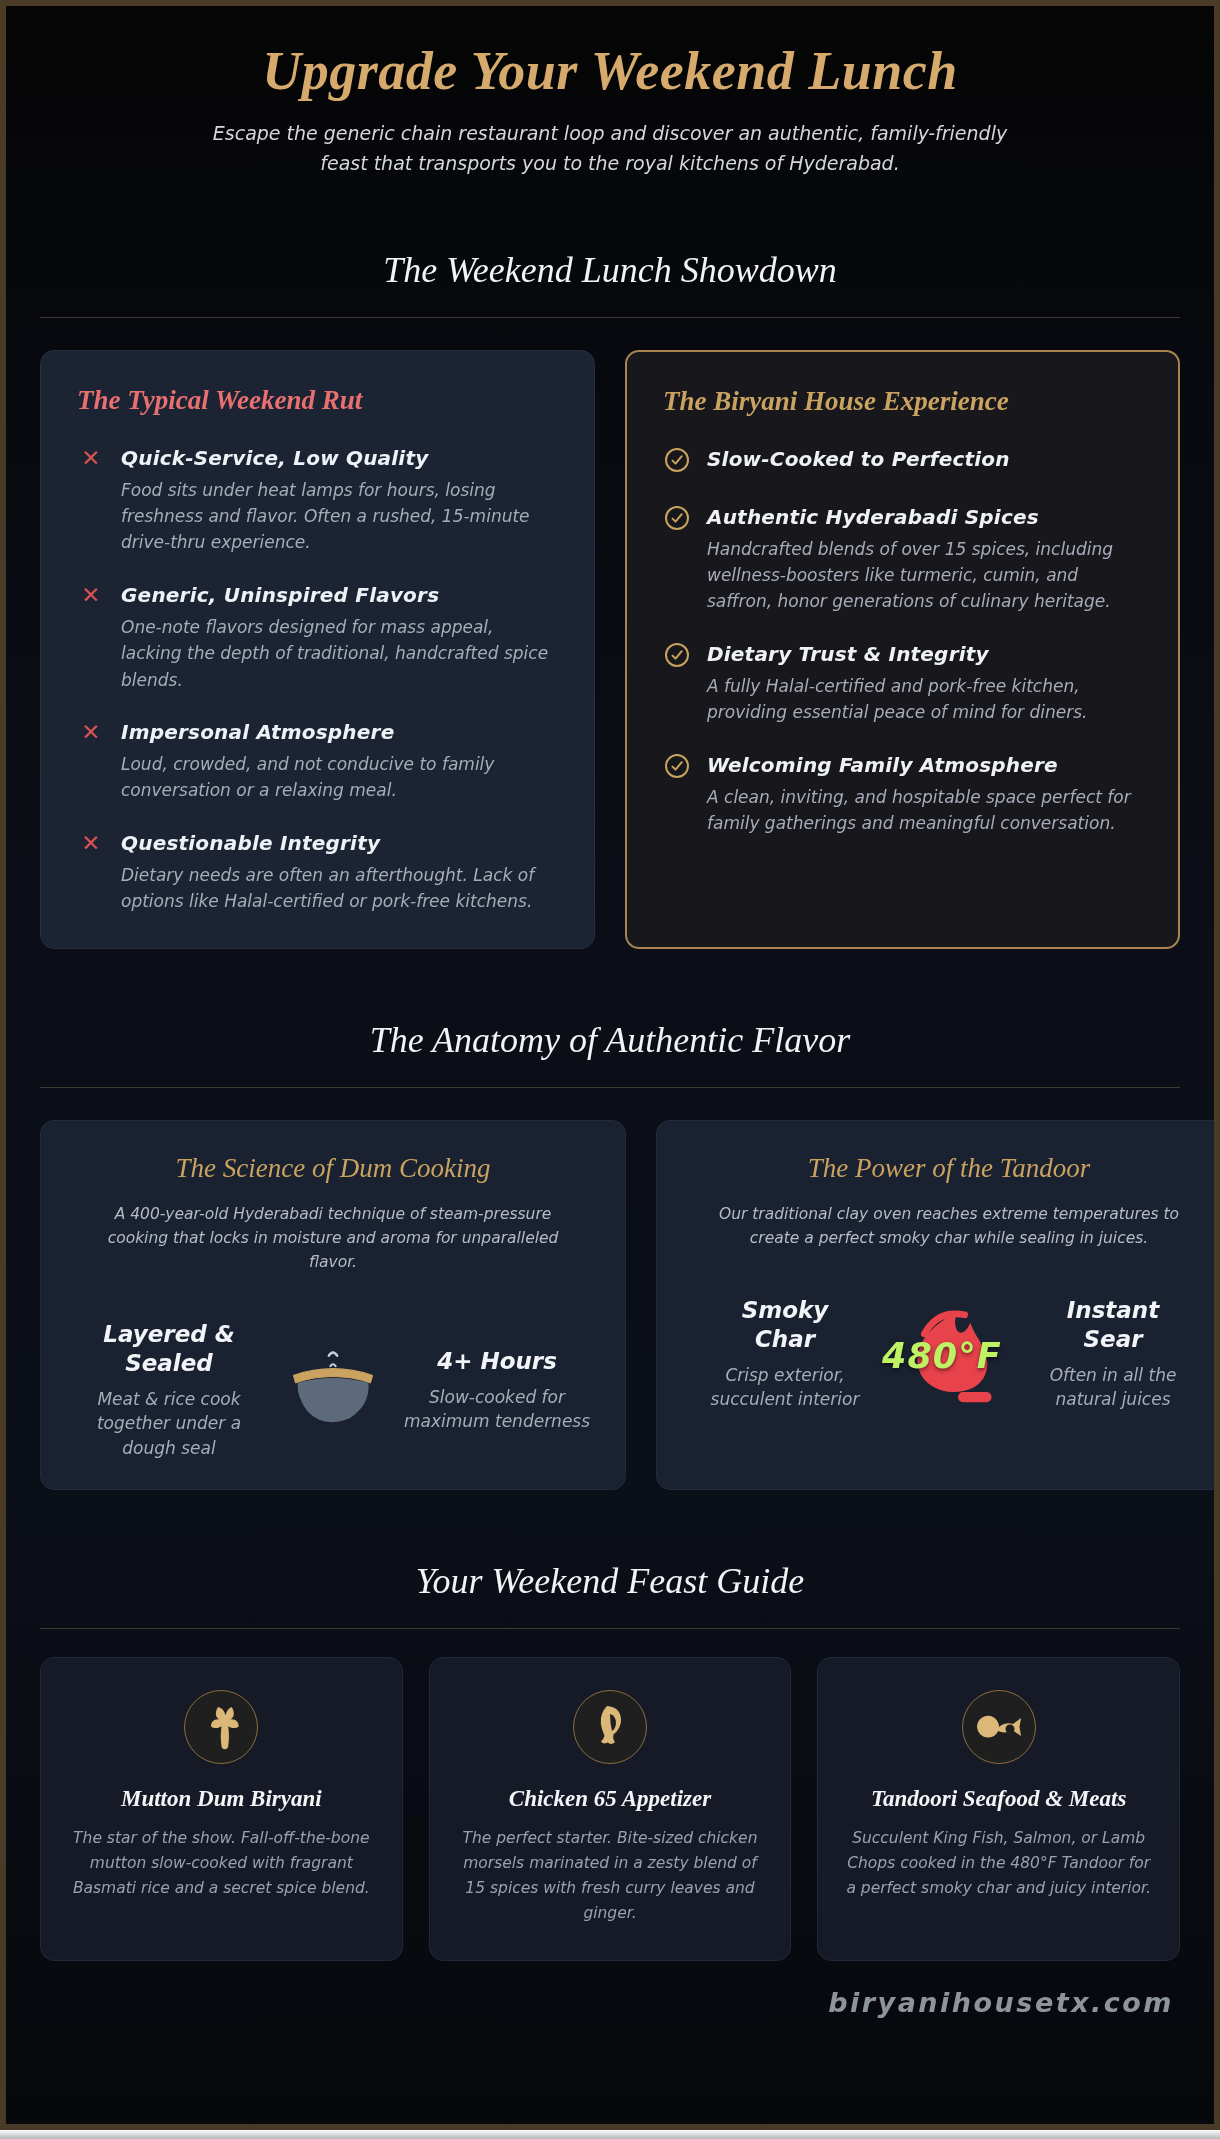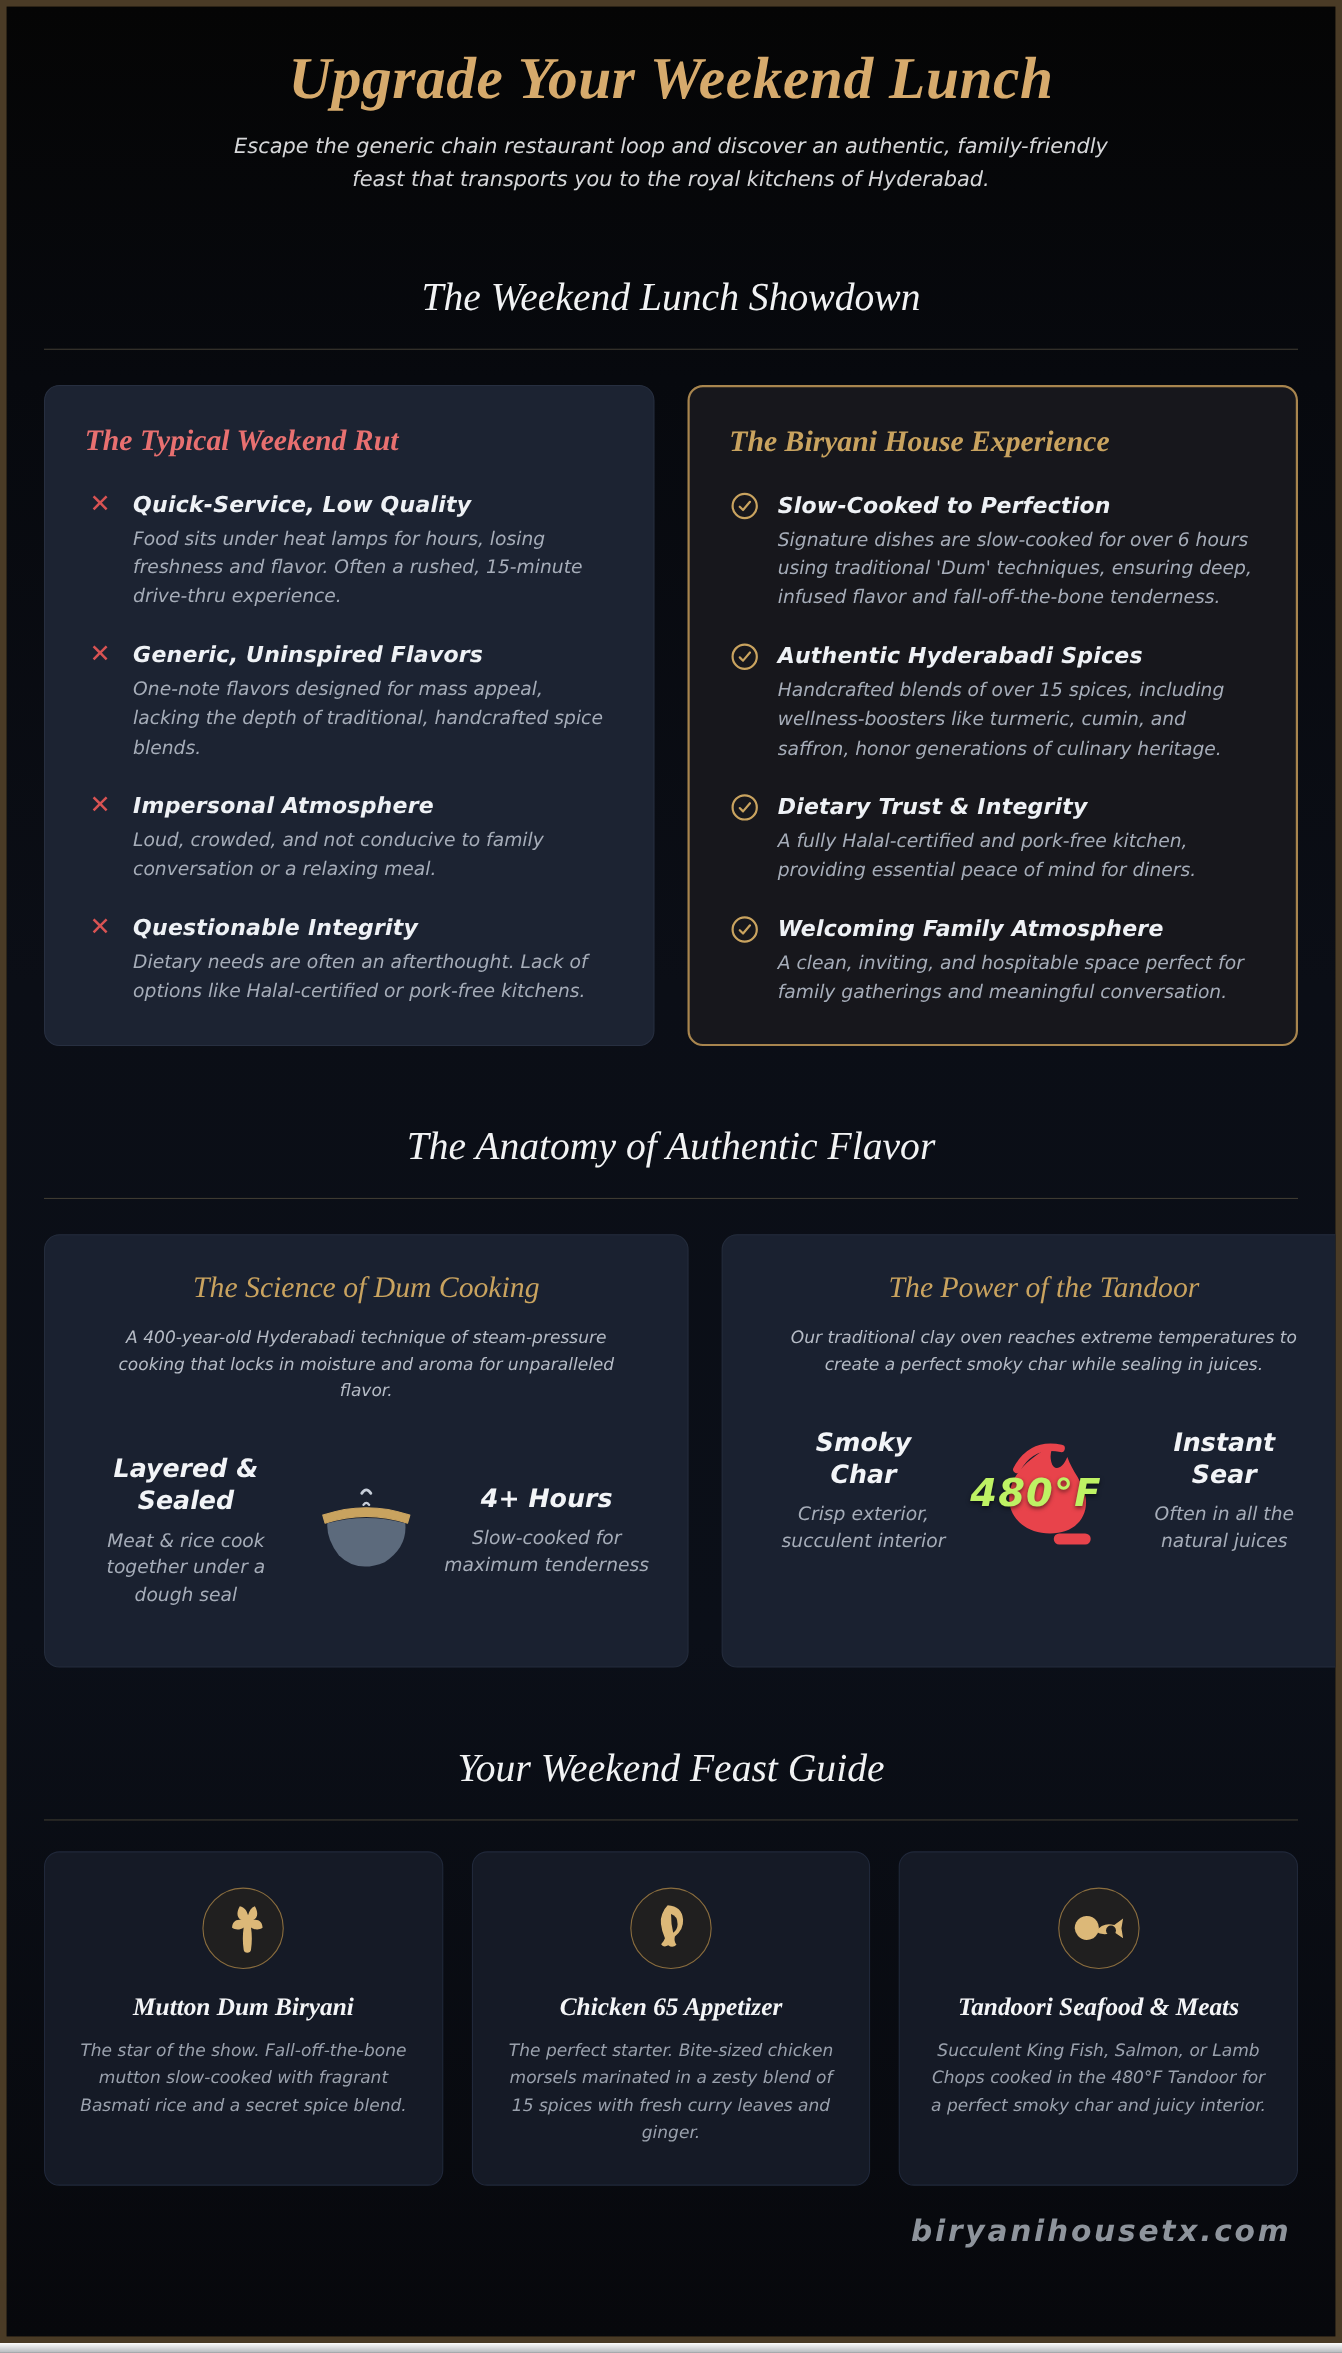--- a/index.html
+++ b/index.html
@@ -56,21 +56,21 @@
 
   .item { display:flex; gap:16px; margin-bottom:27px; }
   .item:last-child { margin-bottom:0; }
   .item-icon-col { flex:0 0 28px; text-align:center; }
   .x-glyph { color:#d95353; font-size:23px; font-weight:700; line-height:1.1; display:inline-block; }
   .item-title { font-size:20px; font-weight:700; color:#eef1f5; margin-bottom:7px; letter-spacing:.2px; }
   .item-body { font-size:17px; color:#a6adb9; line-height:1.55; }
 
   .acard {
     background:#1a2130; border:1px solid #242c3c; border-radius:14px;
-    padding:32px 28px 52px;
+    padding:32px 28px 28px;
   }
   .acard-title {
     text-align:center; font-family:"Liberation Serif", serif; font-weight:400;
     font-size:27px; color:#c9a35f; margin-bottom:18px;
   }
   .acard-desc {
     text-align:center; font-size:15.5px; color:#b6bcc6; line-height:1.55;
     width:490px; margin:0 auto;
   }
   .stat-row { display:flex; justify-content:space-between; align-items:center; margin-top:46px; padding:0 6px; }
@@ -158,21 +158,20 @@
 
           <div class="item">
             <div class="item-icon-col">
               <svg width="26" height="26" viewBox="0 0 26 26">
                   <circle cx="13" cy="13" r="11" fill="none" stroke="#c9a35f" stroke-width="2"></circle>
                   <path d="M8.5 13.6l3 3 6.3-7.4" fill="none" stroke="#c9a35f" stroke-width="2" stroke-linecap="round" stroke-linejoin="round"></path>
                 </svg>
             </div>
             <div>
               <div class="item-title">Slow-Cooked to Perfection</div>
-              <div class="item-body">Signature dishes are slow-cooked for over 6 hours using traditional 'Dum' techniques, ensuring deep, infused flavor and fall-off-the-bone tenderness.</div>
             </div>
           </div>
           <div class="item">
             <div class="item-icon-col">
               <svg width="26" height="26" viewBox="0 0 26 26">
                   <circle cx="13" cy="13" r="11" fill="none" stroke="#c9a35f" stroke-width="2"></circle>
                   <path d="M8.5 13.6l3 3 6.3-7.4" fill="none" stroke="#c9a35f" stroke-width="2" stroke-linecap="round" stroke-linejoin="round"></path>
                 </svg>
             </div>
             <div>

